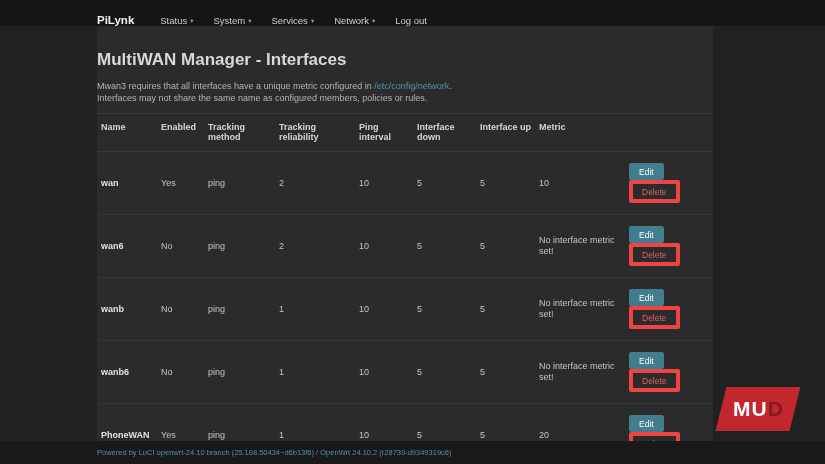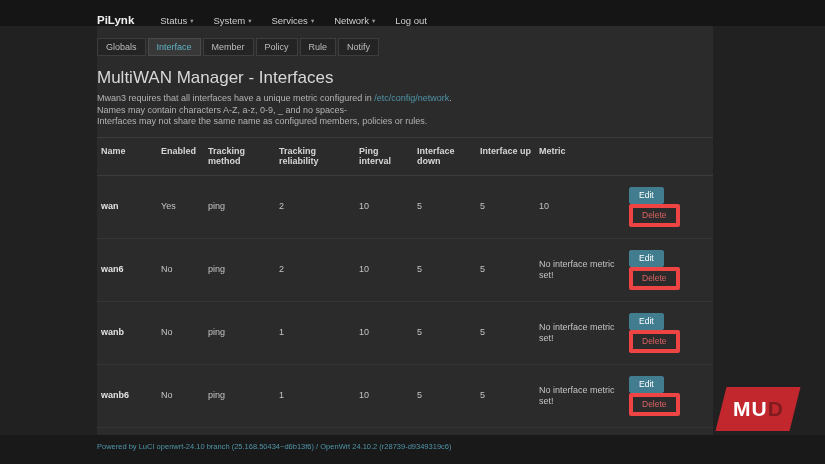--- a/index.html
+++ b/index.html
@@ -34,22 +34,22 @@
     min-height: 402px;
   }
   
   .tabs { display: flex; gap: 2px; }
   .tab {
     font-size: 9px; color: #bdbdbd; background: #242424;
     border: 1px solid #3d3d3d; padding: 3px 8px; cursor: pointer;
   }
   .tab.active { background: #383838; color: #5fb3c6; border-color: #4a4a4a; }
   
-  .page-title { margin-top: 12px; font-size: 17px; font-weight: normal; color: #d8d8d8; }
-  .desc { margin-top: 5px; }
+  .page-title { margin-top: 12px; font-size: 17px; font-weight: bold; color: #d8d8d8; }
+  .desc { margin-top: 11px; }
   .desc p { font-size: 9px; line-height: 11.5px; color: #b3b3b3; }
   .desc a { color: #4f94a8; text-decoration: none; }
   
   table { width: 616px; table-layout: fixed; border-collapse: collapse; margin-top: 9px; }
   th {
     text-align: left; font-size: 9px; font-weight: bold; color: #d6d6d6;
     padding: 8px 4px 9px 4px; vertical-align: top;
     border-top: 1px solid #3c3c3c; border-bottom: 1px solid #3c3c3c;
   }
   td {
@@ -68,21 +68,21 @@
   .mud-logo {
     position: absolute; right: 30px; top: 387px;
     width: 74px; height: 44px; background: #c1272d;
     transform: skewX(-14deg);
     display: flex; align-items: center; justify-content: center;
   }
   .mud-logo .inner { transform: skewX(14deg); font-size: 21px; font-weight: bold; letter-spacing: 1px; color: #ffffff; }
   .mud-logo .inner .d { color: #801b1f; }
   
   .footer-bar {
-    position: absolute; left: 0; bottom: 0; width: 825px; height: 29px;
+    position: absolute; left: 0; bottom: 0; width: 825px; height: 23px;
     background: #191919; overflow: hidden;
   }
   .footer-bar span {
     display: inline-block; margin-left: 97px; margin-top: 3px;
     font-size: 7.5px; color: #4f94a8; white-space: nowrap;
   }
 </style>
 </head>
 <body>
 
@@ -104,34 +104,25 @@
     <span>Network</span>
     <span class="nav-caret">▾</span>
   </span>
   <span class="nav-item">
     <span>Log out</span>
   </span>
 </div>
 
 <div class="container">
 
-  <div class="tabs">
-    <span class="tab">Globals</span>
-    <span class="tab active">Interface</span>
-    <span class="tab">Member</span>
-    <span class="tab">Policy</span>
-    <span class="tab">Rule</span>
-    <span class="tab">Notify</span>
-  </div>
 
   <h1 class="page-title">MultiWAN Manager - Interfaces</h1>
 
   <div class="desc">
     <p><span>Mwan3 requires that all interfaces have a unique metric configured in </span><a href="#">/etc/config/network</a><span>.</span></p>
-    <p><span>Names may contain characters A-Z, a-z, 0-9, _ and no spaces-</span></p>
     <p><span>Interfaces may not share the same name as configured members, policies or rules.</span></p>
   </div>
 
   <table>
     <colgroup>
       <col style="width:60px">
         <col style="width:47px">
         <col style="width:71px">
         <col style="width:80px">
       <col style="width:58px">

